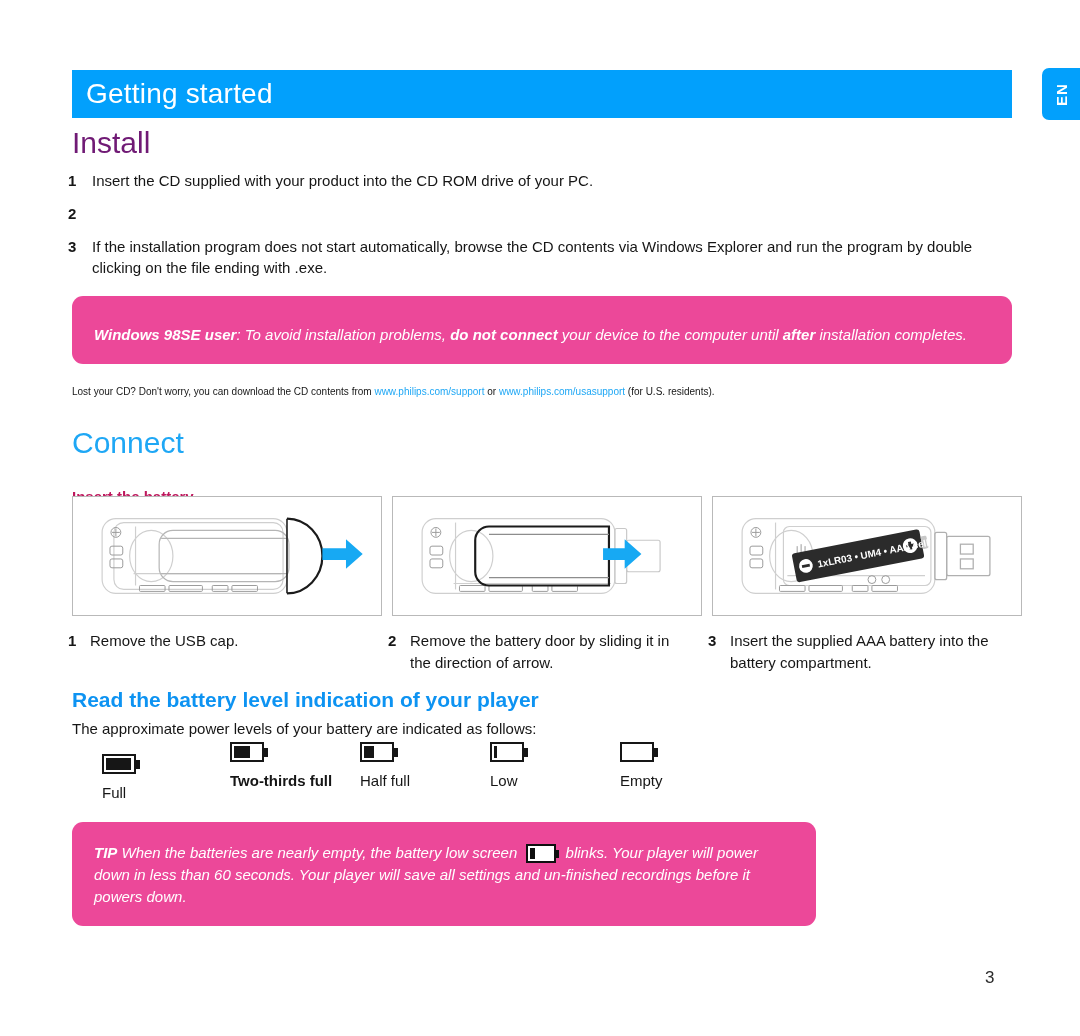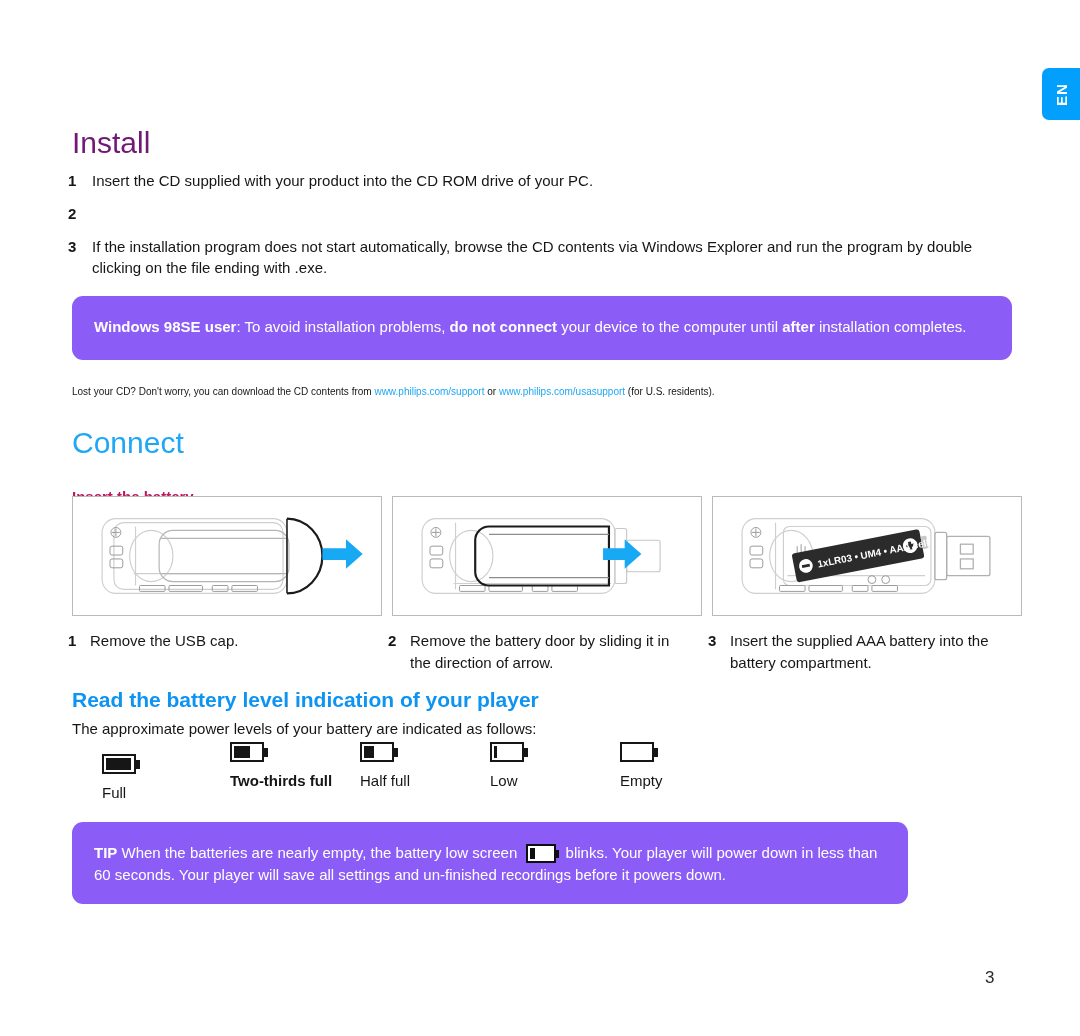--- a/index.html
+++ b/index.html
@@ -118,38 +118,39 @@
   }
   .step-text {
     font-size: 15px;
     color: #161616;
     line-height: 21px;
   }
 
   
   .callout {
     position: absolute;
-    background: #8b5cf6;
+    background: #ec4899;
     border-radius: 11px;
     color: #ffffff;
     font-size: 15px;
     line-height: 22px;
-    padding: 20px 26px 18px 22px;
+    padding: 28px 26px 18px 22px;
+    font-style: italic;
   }
   .callout b { font-weight: 700; }
   #callout-98se {
     left: 72px;
     top: 296px;
     width: 940px;
     min-height: 64px;
   }
   #callout-tip {
     left: 72px;
     top: 822px;
-    width: 836px;
+    width: 744px;
     min-height: 76px;
     padding-top: 20px;
   }
   .inline-batt {
     display: inline-block;
     vertical-align: -5px;
     margin: 0 5px;
   }
 
   
@@ -279,20 +280,23 @@
     top: 968px;
     font-size: 17px;
     color: #2b2b2b;
   }
 </style>
 </head>
 <body>
 
 <div class="page">
 
+  <div class="header-bar">
+    <div class="header-title">Getting started</div>
+  </div>
 
   <div class="lang-tab">
     <span>EN</span>
   </div>
 
   <div class="h-install">Install</div>
 
   <div class="steps">
     <div class="step">
       <div class="step-num">1</div>

